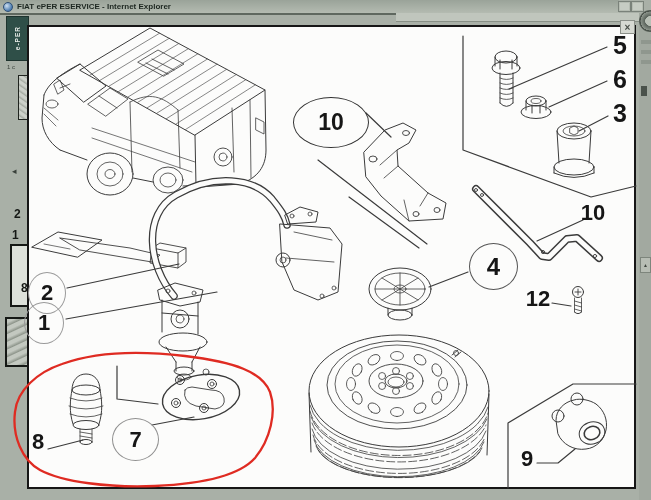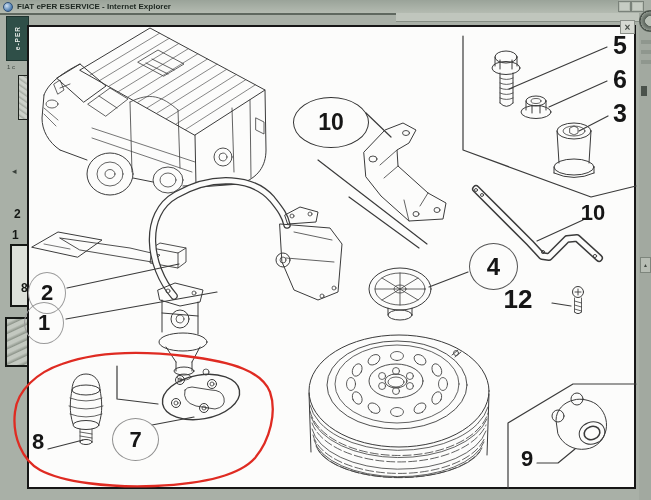--- a/index.html
+++ b/index.html
@@ -313,15 +313,15 @@
   <span class="num" style="font-size:24px;">4</span>
 </div>
 <div class="abs ring" style="left:293px;top:97px;width:76px;height:51px;border:1.5px solid #333;">
   <span class="num" style="font-size:23px;">10</span>
 </div>
 
 <div class="abs num" style="left:606px;top:31px;width:28px;height:28px;font-size:25px;">5</div>
 <div class="abs num" style="left:606px;top:65px;width:28px;height:28px;font-size:25px;">6</div>
 <div class="abs num" style="left:606px;top:99px;width:28px;height:28px;font-size:25px;">3</div>
 <div class="abs num" style="left:576px;top:202px;width:34px;height:22px;font-size:22px;">10</div>
-<div class="abs num" style="left:502px;top:288px;width:32px;height:22px;font-size:26px;">12</div>
+<div class="abs num" style="left:522px;top:288px;width:32px;height:22px;font-size:22px;">12</div>
 <div class="abs num" style="left:26px;top:431px;width:24px;height:22px;font-size:22px;">8</div>
 <div class="abs num" style="left:515px;top:448px;width:24px;height:22px;font-size:22px;">9</div>
 
 </body></html>

